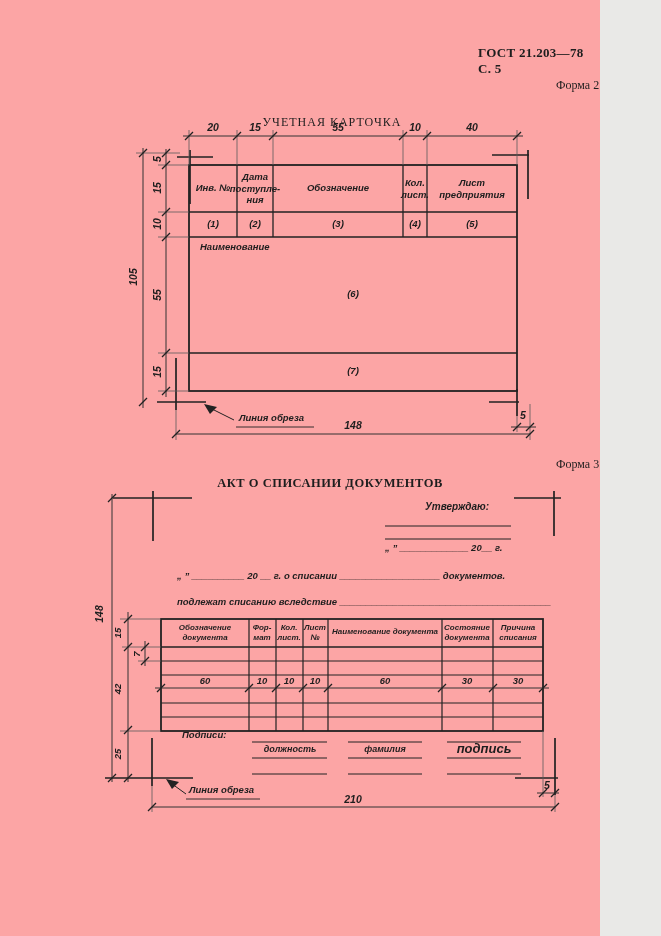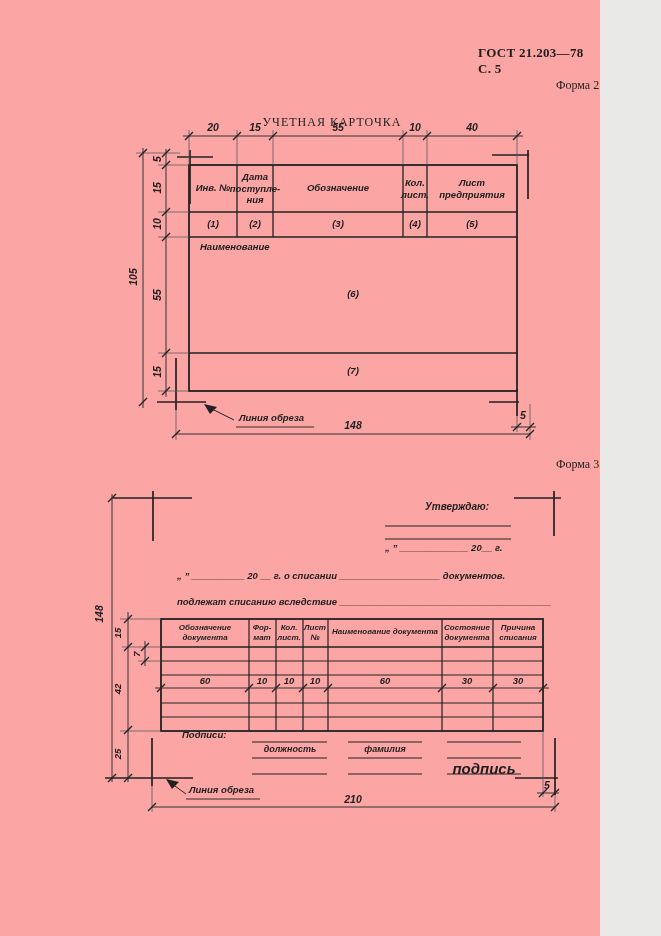--- a/index.html
+++ b/index.html
@@ -145,20 +145,21 @@
 <div class="t c dr" style="left:338px;top:224px;">(3)</div>
 <div class="t c dr" style="left:415px;top:224px;">(4)</div>
 <div class="t c dr" style="left:472px;top:224px;">(5)</div>
 
 <div class="t dr" style="left:200px;top:241px;">Наименование</div>
 <div class="t c dr" style="left:353px;top:294px;">(6)</div>
 <div class="t c dr" style="left:353px;top:371px;">(7)</div>
 <div class="t dr" style="left:239px;top:412px;">Линия обреза</div>
 
 <div class="t badge" style="left:556px;top:457px;font-family:Liberation Serif, serif;">Форма 3</div>
+<div class="t c title3" style="left:330px;top:483px;">АКТ О СПИСАНИИ ДОКУМЕНТОВ</div>
 
 <div class="t dr" style="left:425px;top:501px;font-size:10px;">Утверждаю:</div>
 <div class="t body-ln" style="left:385px;top:541px;">„    ” _____________ 20__ г.</div>
 
 <div class="t body-ln" style="left:177px;top:569px;">„    ” __________ 20 __ г.  о списании ___________________ документов.</div>
 <div class="t body-ln" style="left:177px;top:595px;">подлежат  списанию  вследствие ________________________________________</div>
 
 <div class="t c h3c" style="left:205px;top:632px;">Обозначение
 документа</div>
 <div class="t c h3c" style="left:262px;top:632px;">Фор-
@@ -185,16 +186,16 @@
 <div class="t v dim2" style="left:136px;top:654px;">7</div>
 <div class="t v dim2" style="left:117px;top:689px;">42</div>
 <div class="t v dim2" style="left:117px;top:754px;">25</div>
 <div class="t v dim" style="left:99px;top:614px;">148</div>
 <div class="t c dim" style="left:353px;top:799px;">210</div>
 <div class="t c dim" style="left:547px;top:785px;">5</div>
 
 <div class="t dr" style="left:182px;top:729px;">Подписи:</div>
 <div class="t c dr" style="left:290px;top:749px;font-size:9px;">должность</div>
 <div class="t c dr" style="left:385px;top:749px;font-size:9px;">фамилия</div>
-<div class="t c dr" style="left:484px;top:749px;font-size:15px;margin-top:20px;">подпись</div>
+<div class="t c dr" style="left:484px;top:749px;font-size:13px;">подпись</div>
 <div class="t dr" style="left:189px;top:784px;">Линия обреза</div>
 
 </div>
 
 </body></html>

